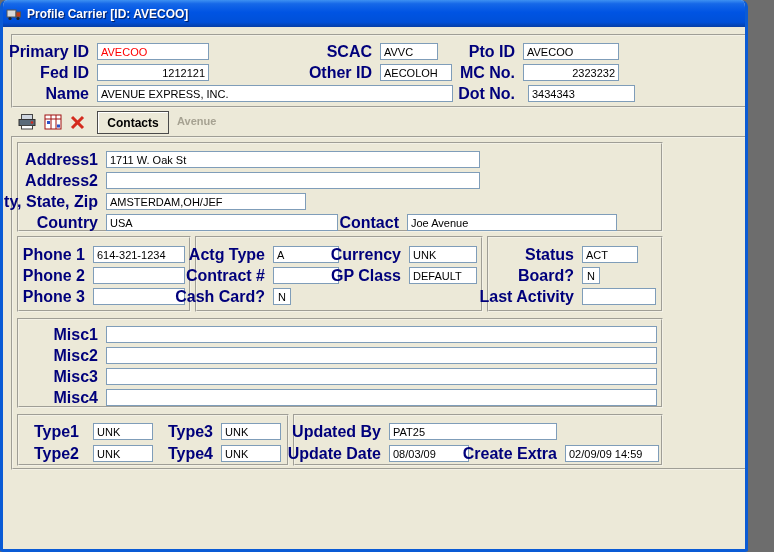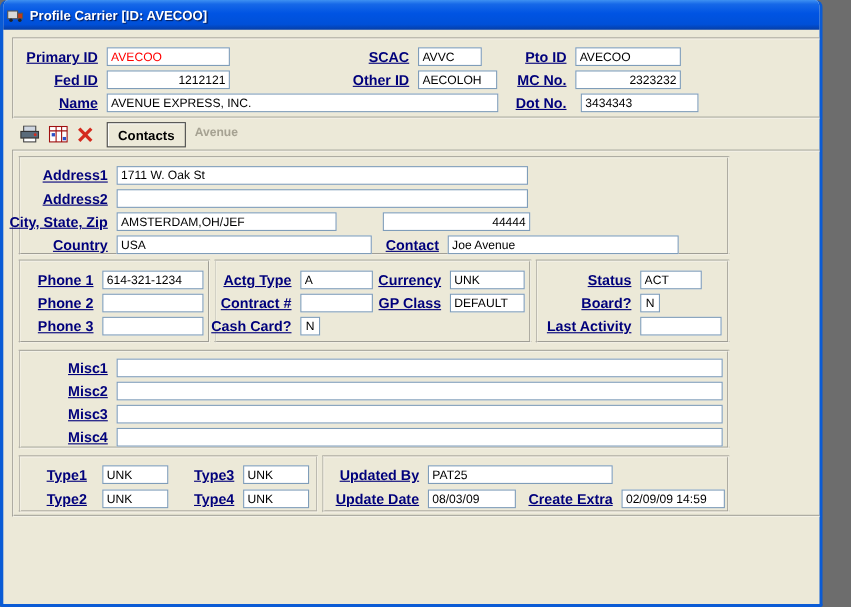--- a/index.html
+++ b/index.html
@@ -26,22 +26,22 @@
     position:absolute; right:5px; top:3px; width:21px; height:20px;
     background:linear-gradient(135deg,#F4A68E 0%,#E25B38 40%,#C23A17 75%,#A92E10 100%);
     border:1px solid #fff; border-radius:3px;
     display:flex; align-items:center; justify-content:center; cursor:pointer;
   }
   .group {
     position:absolute;
     border:2px groove #f3f1e6;
   }
   .lbl {
-    position:absolute; font-size:13px; font-weight:bold; color:#00007B;
-    white-space:nowrap; line-height:13px;text-decoration:underline;
+    position:absolute; font-size:16px; font-weight:bold; color:#00007B;
+    white-space:nowrap; line-height:13px;
   }
   .fld {
     position:absolute; height:17px; border:1px solid #7F9DB9; background:#fff;
     font-family:Liberation Sans, sans-serif; font-size:11px; color:#000;
     padding:1px 3px; margin:0; outline:none;
   }
   .fld.right { text-align:right; }
   .fld.center { text-align:center; padding:1px 1px; }
   .fld.red { color:#FF0000; }
   .toolbtn {
@@ -145,21 +145,20 @@
 
   <div class="group" style="left:8px; top:136px; width:738px; height:334px;"></div>
 
   <div class="group" style="left:14px; top:142px; width:646px; height:90px;">
     <div class="lbl" style="right:563px; top:9px;text-align:center;">Address1</div>
     <input class="fld" style="left: 87px; top: 7px; width: 374px;" value="1711 W. Oak St">
     <div class="lbl" style="right:563px; top:30px;">Address2</div>
     <input class="fld" style="left: 87px; top: 28px; width: 374px;" value="">
     <div class="lbl" style="right:563px; top:51px;margin-left:39px;">City, State, Zip</div>
     <input class="fld" style="left: 87px; top: 49px; width: 200px;" value="AMSTERDAM,OH/JEF">
-    <input class="fld right" style="left: 329px; top: 49px; width: 134px;" value="44444">
     <div class="lbl" style="right:563px; top:72px;">Country</div>
     <input class="fld" style="left: 87px; top: 70px; width: 232px;" value="USA">
     <div class="lbl" style="right:262px; top:72px;">Contact</div>
     <input class="fld" style="left: 388px; top: 70px; width: 210px;" value="Joe Avenue">
   </div>
 
   <div class="group" style="left:14px; top:236px; width:174px; height:76px;">
     <div class="lbl" style="right:104px; top:10px;">Phone 1</div>
     <input class="fld" style="left: 74px; top: 8px; width: 92px;" value="614-321-1234">
     <div class="lbl" style="right:104px; top:31px;">Phone 2</div>

